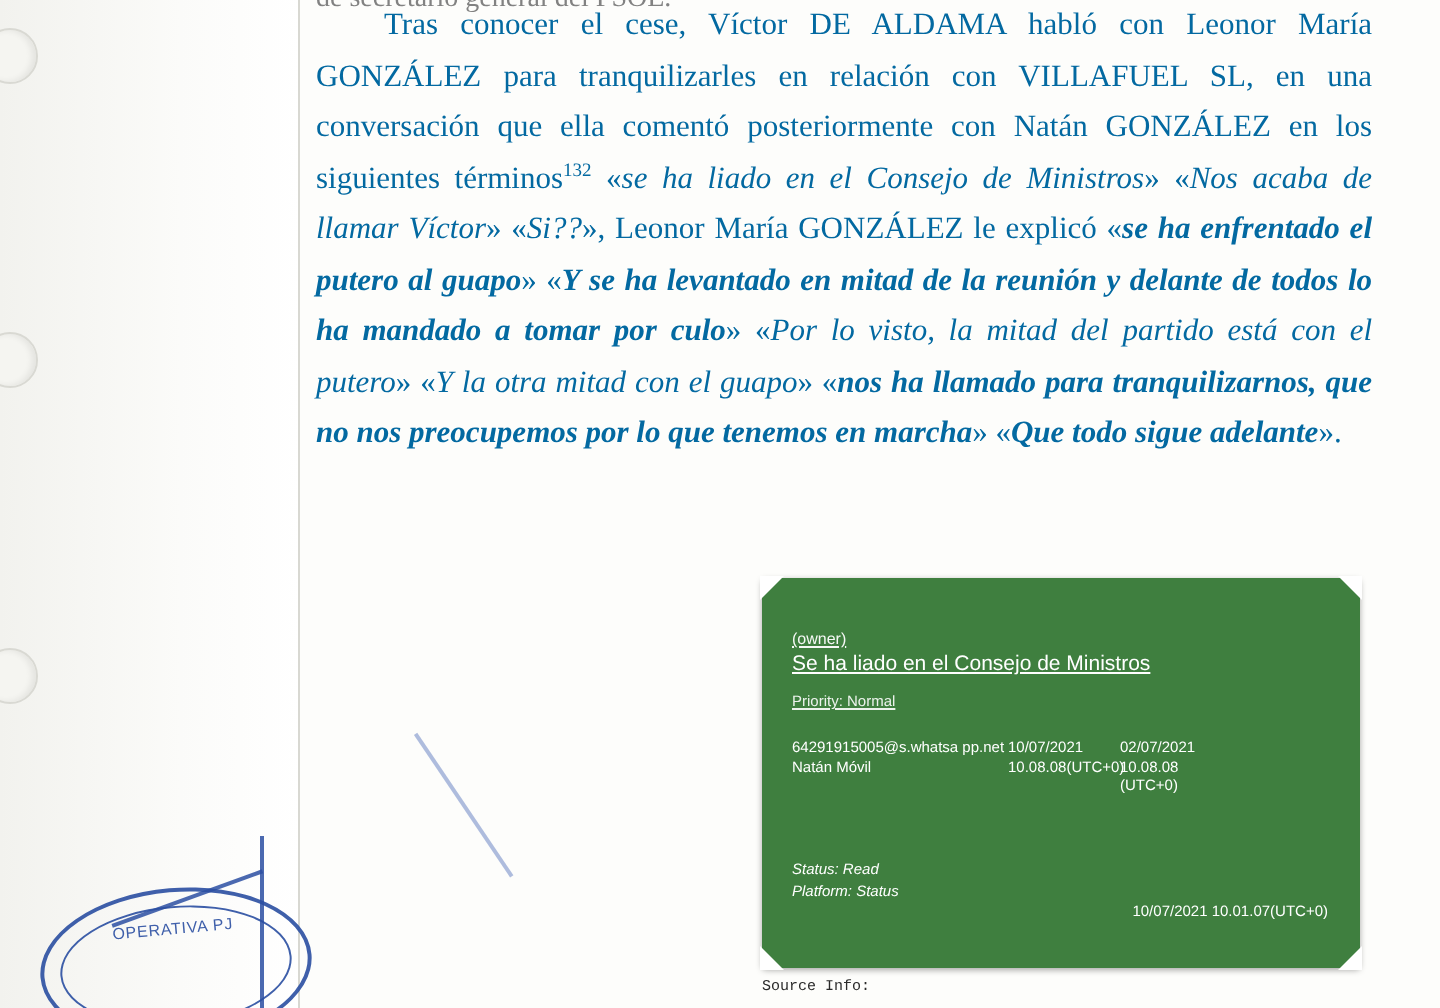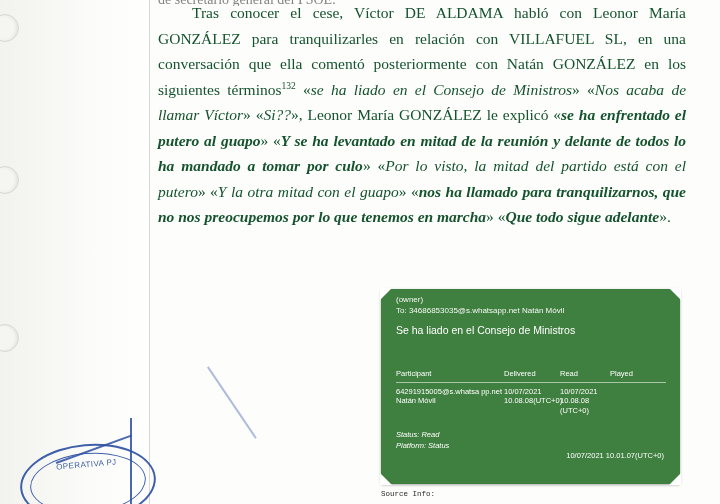--- a/index.html
+++ b/index.html
@@ -51,21 +51,21 @@
   .hole.h1 { top: 14px; }
   .hole.h2 { top: 166px; }
   .hole.h3 { top: 324px; }
 
   
   .text-col {
     position: absolute;
     left: 158px;
     top: 0px;
     width: 528px;
-    color: #14532d;
+    color: #0369a1;
     font-size: 15.5px;
     line-height: 25.5px;
     text-align: justify;
   }
   .cut-line {
     position: absolute;
     left: 158px;
     top: -8px;
     width: 300px;
     height: 14px;
@@ -101,21 +101,21 @@
   .green-card .corner-br {
     position: absolute;
     width: 12px; height: 12px;
     background: #ffffff;
   }
   .corner-tl { left: -1px; top: -1px; clip-path: polygon(0 0, 100% 0, 0 100%); }
   .corner-tr { right: -1px; top: -1px; clip-path: polygon(100% 0, 100% 100%, 0 0); }
   .corner-bl { left: -1px; bottom: -1px; clip-path: polygon(0 0, 0 100%, 100% 100%); }
   .corner-br { right: -1px; bottom: -1px; clip-path: polygon(100% 0, 100% 100%, 0 100%); }
 
-  .gc-pad { position: absolute; left: 15px; right: 14px; top: 5px; }
+  .gc-pad { position: absolute; left: 15px; right: 14px; top: 25px; text-decoration: underline; }
   .gc-owner { font-size: 8px; opacity: .95; line-height: 11px; }
   .gc-to { font-size: 8px; opacity: .95; line-height: 11px; margin-bottom: 7px; }
   .gc-subject { font-size: 10.5px; line-height: 14px; margin-bottom: 6px; }
   .gc-priority { font-size: 7.5px; opacity: .9; line-height: 11px; }
 
   .gc-table {
     position: absolute;
     left: 15px; right: 14px; top: 80px;
     font-size: 7.5px;
     line-height: 9.5px;
@@ -233,35 +233,29 @@
   <div class="ink-slash"></div>
 
   <div class="green-card">
     <span class="corner-tl"></span>
     <span class="corner-tr"></span>
     <span class="corner-bl"></span>
     <span class="corner-br"></span>
 
     <div class="gc-pad">
       <div class="gc-owner">(owner)</div>
-      <div class="gc-to">To: 34686853035@s.whatsapp.net Natán Móvil</div>
       <div class="gc-subject">Se ha liado en el Consejo de Ministros</div>
+      <div class="gc-priority">Priority: Normal</div>
     </div>
 
     <div class="gc-table">
-      <div class="gc-thead">
-        <span class="c-part">Participant</span>
-        <span class="c-del">Delivered</span>
-        <span class="c-read">Read</span>
-        <span class="c-play">Played</span>
-      </div>
       <div class="gc-row">
         <span class="c-part">64291915005@s.whatsa pp.net Natán Móvil</span>
         <span class="c-del">10/07/2021 10.08.08(UTC+0)</span>
-        <span class="c-read">10/07/2021 10.08.08 (UTC+0)</span>
+        <span class="c-read">02/07/2021 10.08.08 (UTC+0)</span>
         <span class="c-play"></span>
       </div>
     </div>
 
     <div class="gc-status">
       <div>Status: Read</div>
       <div>Platform: Status</div>
     </div>
 
     <div class="gc-stamp">10/07/2021 10.01.07(UTC+0)</div>

